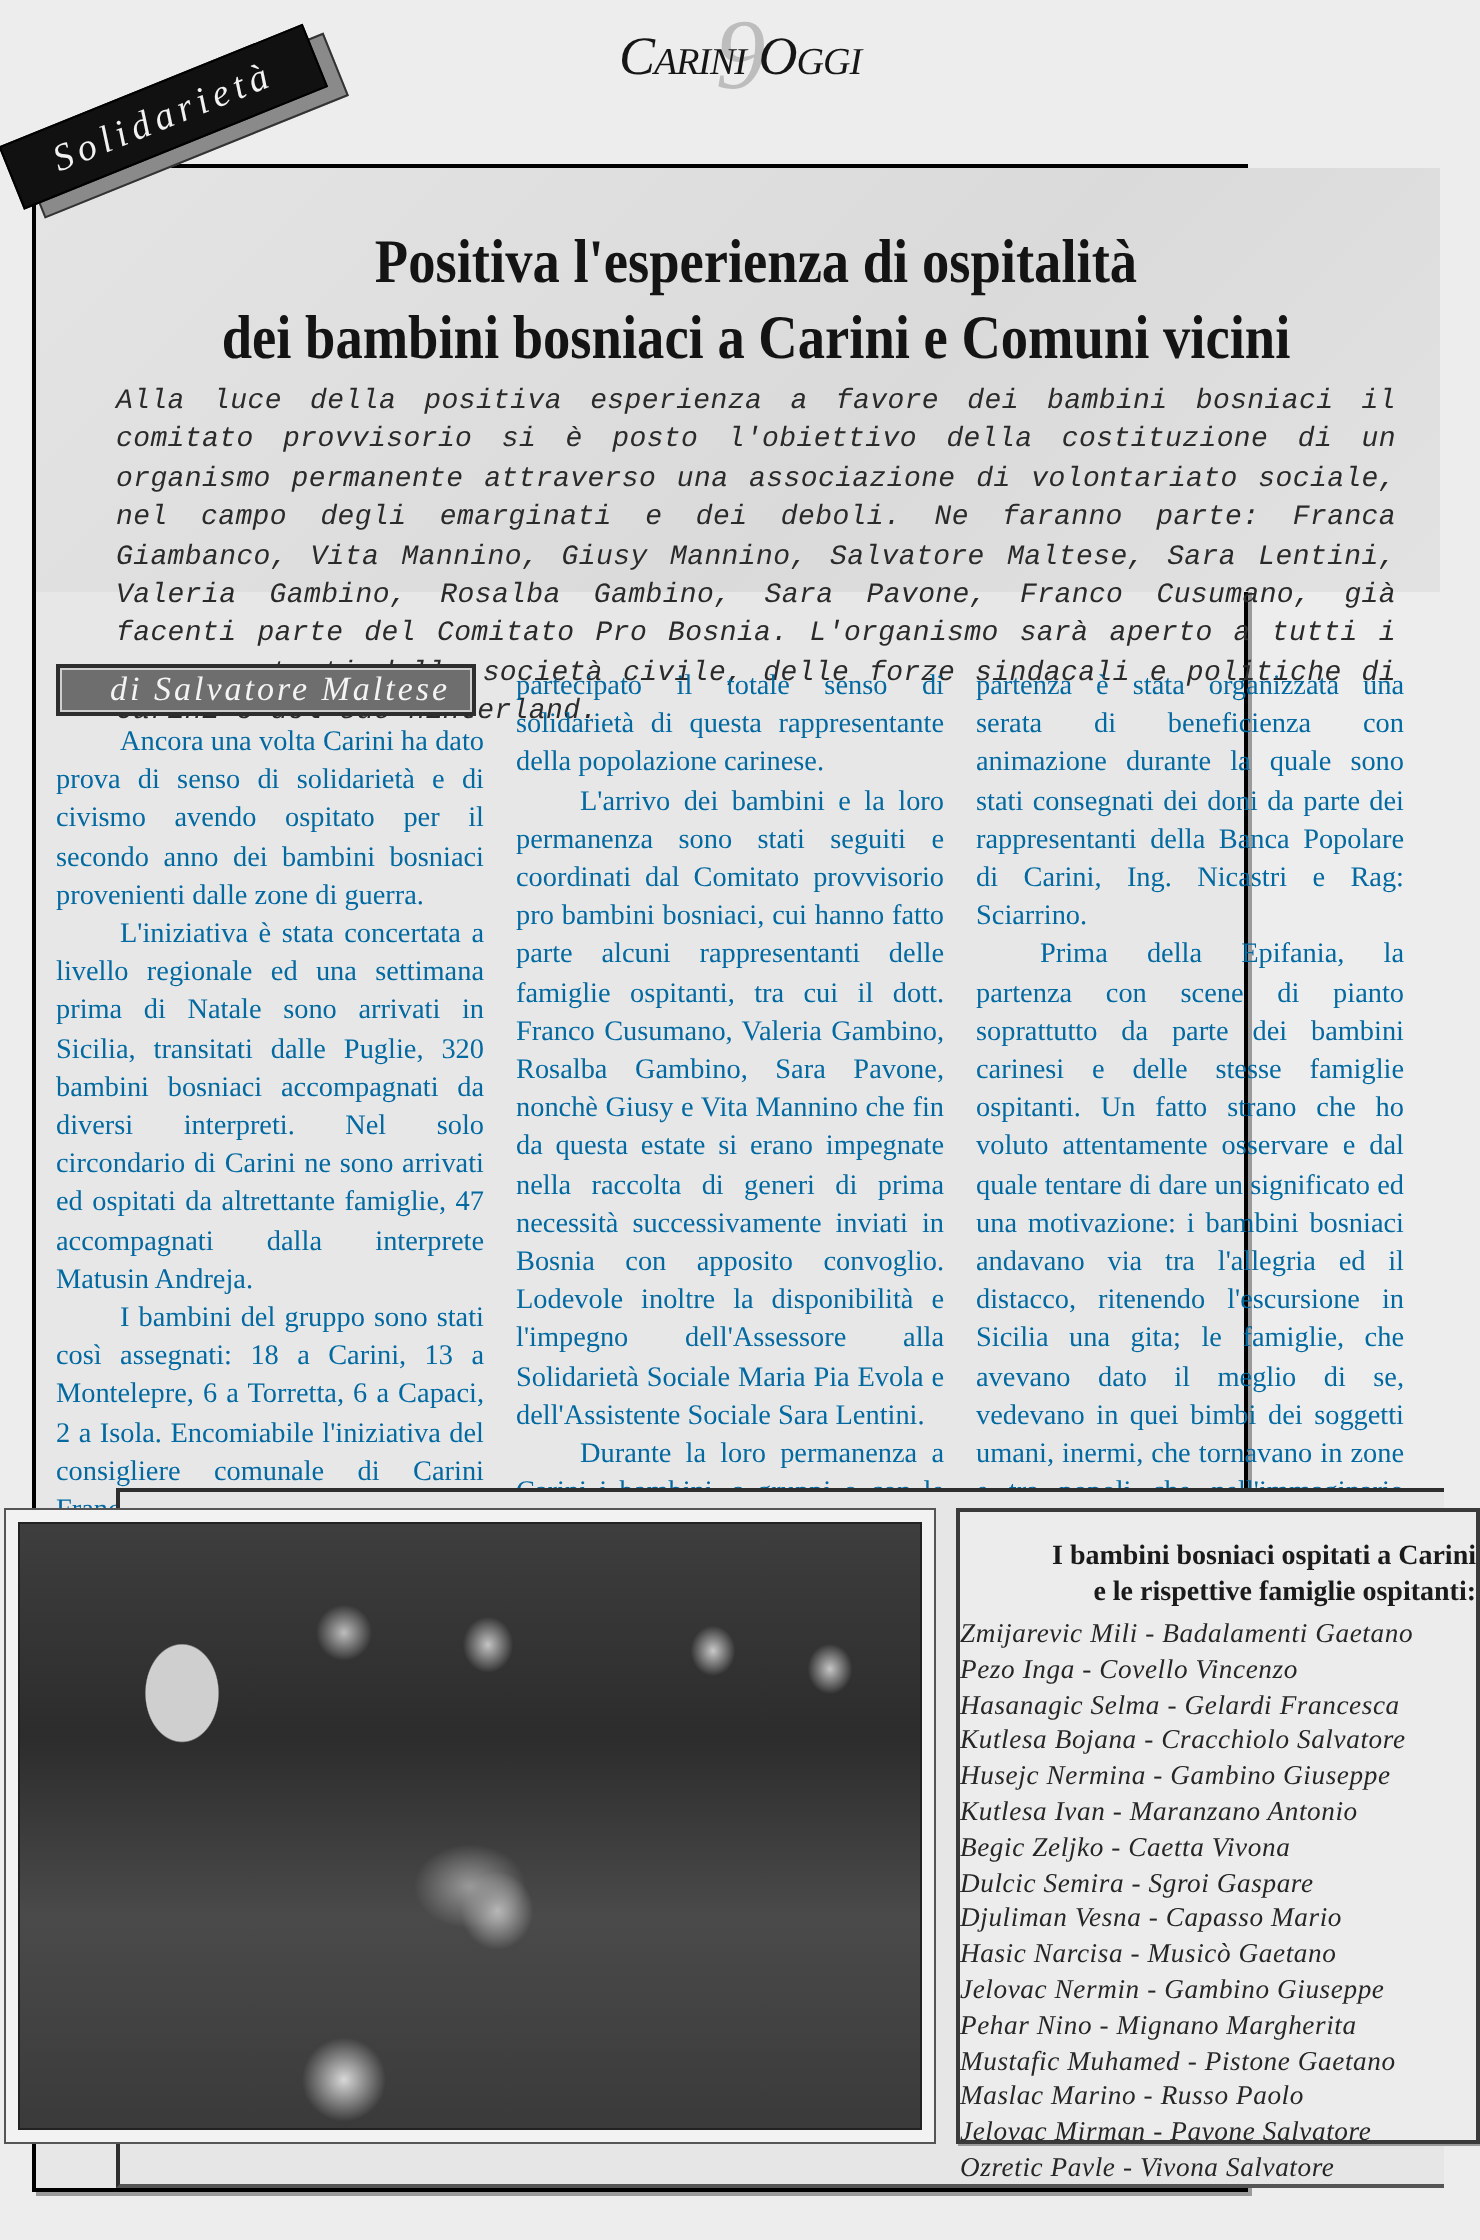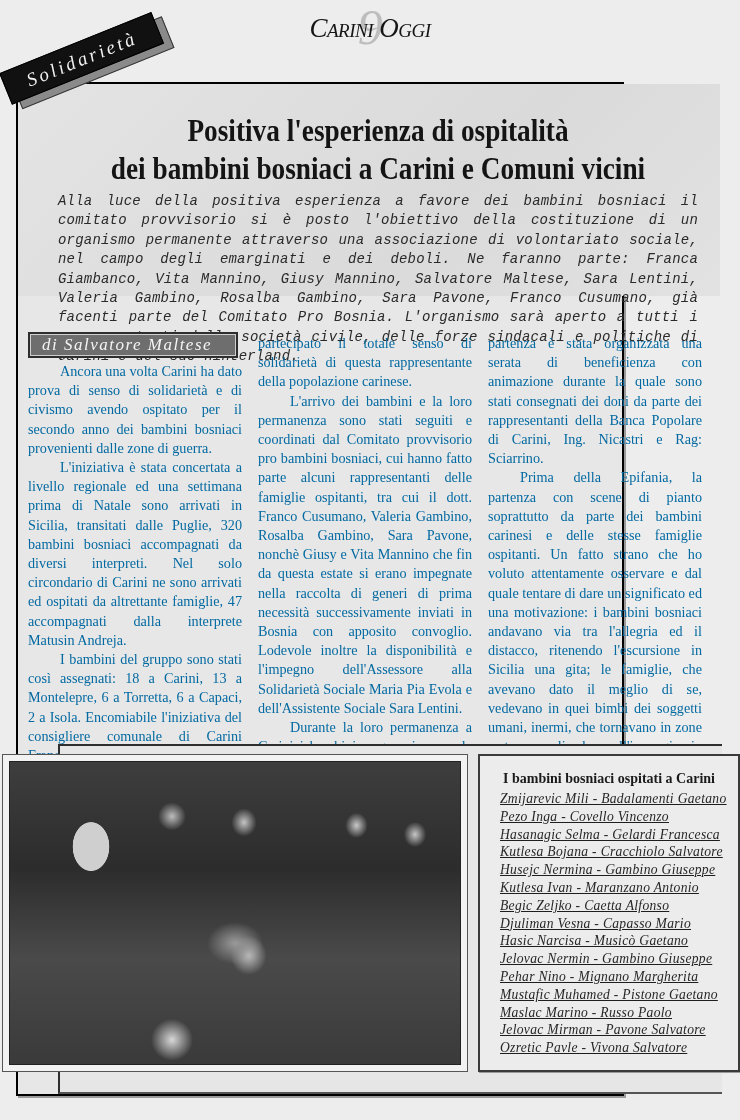--- a/index.html
+++ b/index.html
@@ -64,21 +64,21 @@
     position: absolute; left: 40px; top: 108px; width: 640px;
     font-style: italic; font-size: 14px; line-height: 19.4px;
     text-align: justify; color: #2a2a2a; letter-spacing: 0.2px; font-family: Liberation Mono, monospace;
   }
 
   .byline {
     position: absolute; left: 10px; top: 248px; width: 210px; height: 26px;
     background: #6e6e6e; border: 2px solid #2e2e2e;
     box-shadow: inset 0 0 0 1px #cfcfcf;
     color: #f4f4f4; font-style: italic; font-size: 17px;
-    line-height: 22px; padding-left: 12px; letter-spacing: 1.5px;
+    line-height: 22px; padding-left: 25px; letter-spacing: 1.5px;
   }
   .col {
     position: absolute; top: 278px; width: 214px;
     font-size: 14.2px; line-height: 19.2px; text-align: justify;
     color: #0369a1;
   }
   .col p { text-indent: 32px; }
   .col p.noindent { text-indent: 0; }
   .col1 { left: 10px; top: 278px; }
   .col2 { left: 240px; top: 250px; }
@@ -107,25 +107,25 @@
       radial-gradient(ellipse 26px 28px at 53% 64%, #c0c0c0 0%, transparent 70%),
       linear-gradient(180deg, #3e3e3e 0%, #2c2c2c 35%, #4a4a4a 65%, #3a3a3a 100%);
     border: 1px solid #222;
   }
   .caption-box {
     position: absolute; left: 460px; top: 670px; width: 262px; height: 318px;
     border: 2px solid #3a3a3a; background: #ececec;
     box-shadow: 1px 1px 0 #999;
   }
   .caption-title {
-    margin-top: 14px; text-align: center; font-weight: bold;
+    margin-top: 14px; text-align: right; font-weight: bold;
     font-size: 14px; line-height: 18px; color: #1a1a1a;
   }
   .caption-list {
-    list-style: none; padding-left: 20px; margin-top: 2px; text-decoration: underline;
+    list-style: none; padding-left: 0; margin-top: 2px;
   }
   .caption-list li {
     font-style: italic; font-size: 13.6px; line-height: 17.8px;
     color: #262626; letter-spacing: 0.3px; white-space: nowrap;
   }
 </style>
 </head>
 <body>
 
 <div class="masthead">
@@ -163,29 +163,31 @@
 
   <div class="lower-box"></div>
 
   <div class="photo">
     <div class="photo-inner"></div>
   </div>
 
   <div class="caption-box">
     <div class="caption-title">
       <div>I bambini bosniaci ospitati a Carini</div>
+      <div>e le rispettive famiglie ospitanti:</div>
     </div>
     <ul class="caption-list">
       <li>Zmijarevic Mili  - Badalamenti Gaetano</li>
       <li>Pezo Inga  -  Covello Vincenzo</li>
       <li>Hasanagic Selma - Gelardi Francesca</li>
       <li>Kutlesa Bojana - Cracchiolo Salvatore</li>
       <li>Husejc Nermina - Gambino Giuseppe</li>
       <li>Kutlesa Ivan - Maranzano Antonio</li>
-      <li>Begic Zeljko - Caetta Alfonso</li>
+      <li>Begic Zeljko - Caetta Vivona</li>
+      <li>Dulcic Semira - Sgroi Gaspare</li>
       <li>Djuliman Vesna - Capasso Mario</li>
       <li>Hasic Narcisa - Musicò Gaetano</li>
       <li>Jelovac Nermin - Gambino Giuseppe</li>
       <li>Pehar Nino - Mignano Margherita</li>
       <li>Mustafic Muhamed - Pistone Gaetano</li>
       <li>Maslac Marino - Russo Paolo</li>
       <li>Jelovac Mirman - Pavone Salvatore</li>
       <li>Ozretic Pavle - Vivona Salvatore</li>
     </ul>
   </div>

